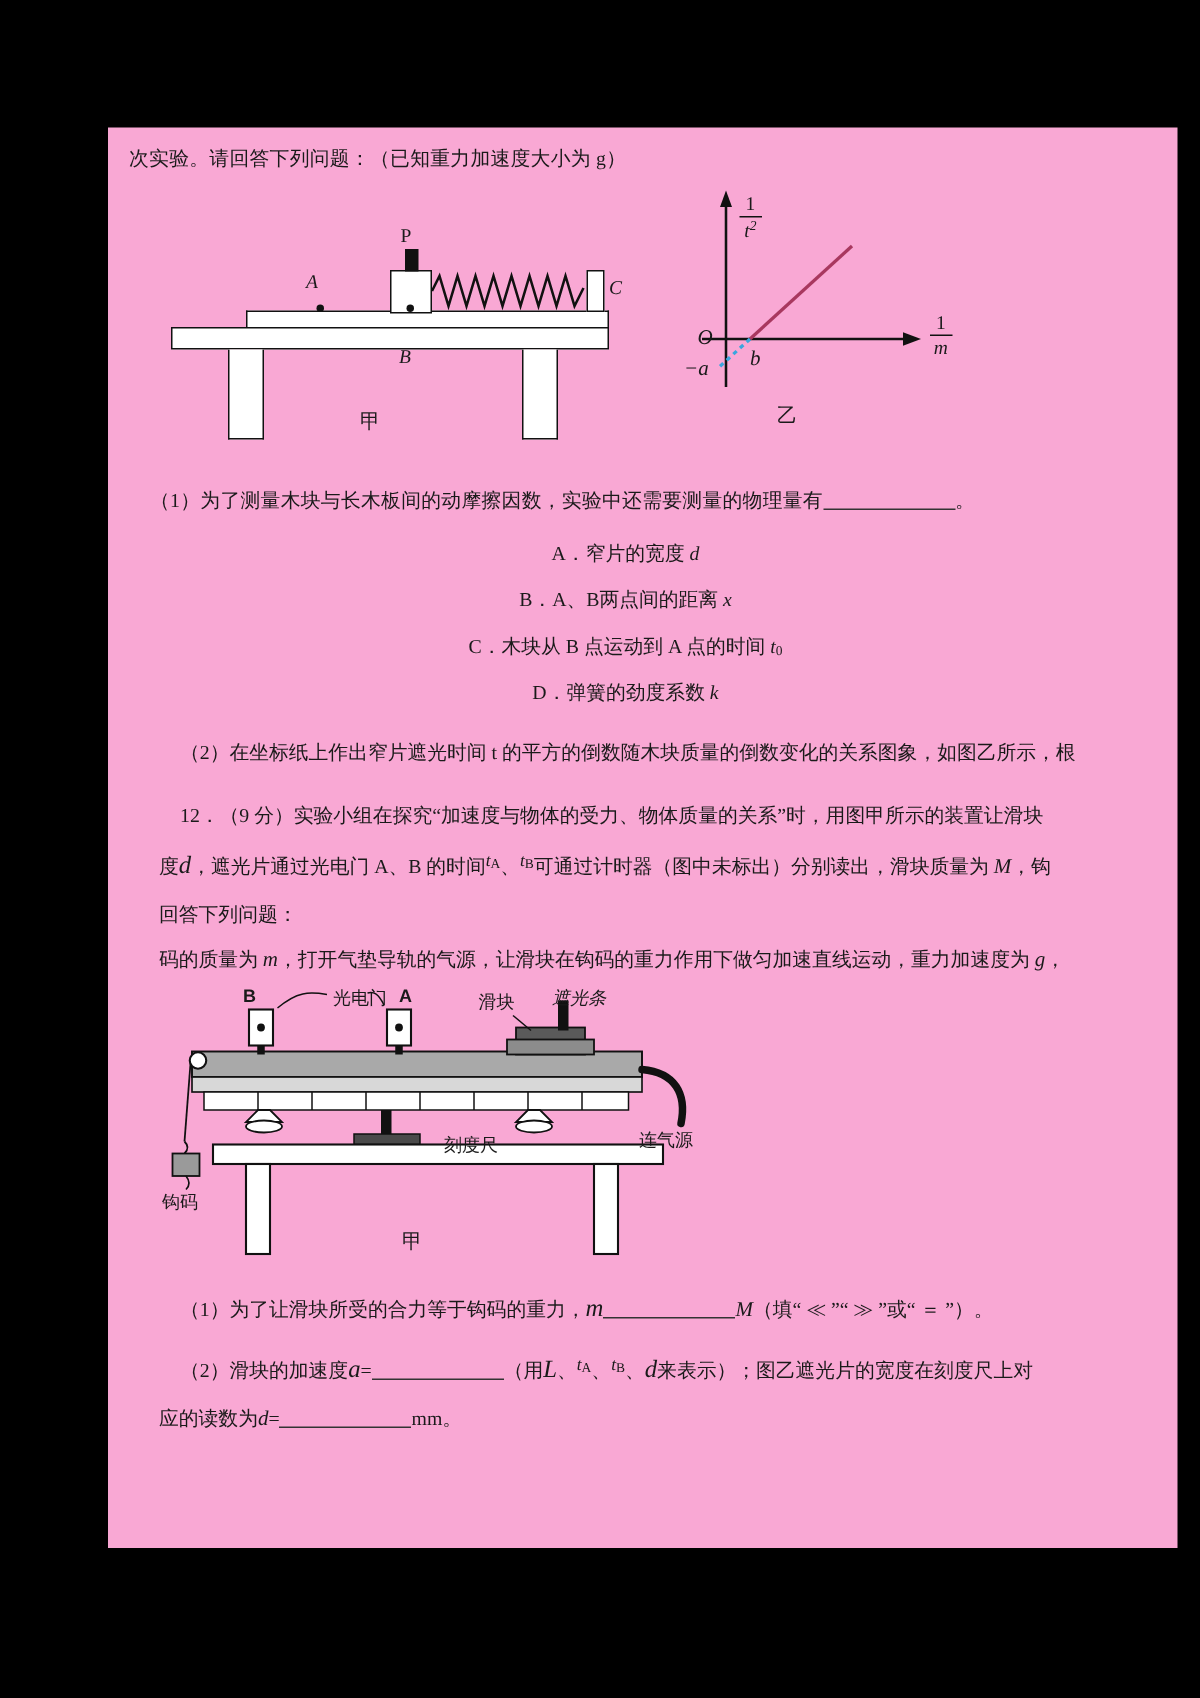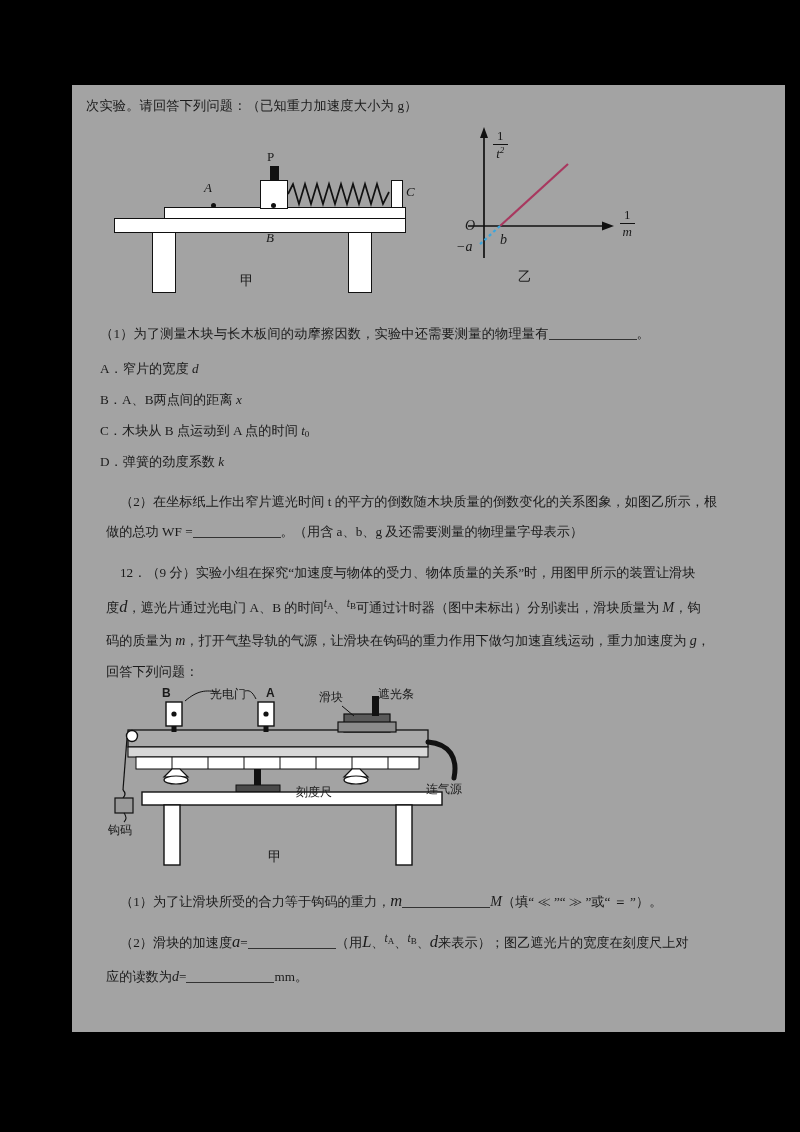--- a/index.html
+++ b/index.html
@@ -13,21 +13,21 @@
     position: relative;
     font-family: "Liberation Serif", "DejaVu Serif", serif;
     overflow: hidden;
   }
   .page {
     position: absolute;
     left: 72px;
     top: 85px;
     width: 713px;
     height: 947px;
-    background: #a3a3a3;
+    background: #f9a8d4;
     color: #1a1a1a;
   }
   .content {
     position: absolute;
     left: 14px;
     top: 10px;
     width: 648px;
   }
   .ln {
     font-size: 13.2px;
@@ -38,20 +38,21 @@
   .para {
     font-size: 13.2px;
     line-height: 2.25;
     text-align: justify;
     text-justify: inter-character;
     margin-left: 20px;
   }
   .opt {
     font-size: 13.2px;
     line-height: 2.35;
+    text-align: center;
   }
   i.v { font-style: italic; font-family: "Liberation Serif", serif; }
   .big { font-size: 16.5px; font-style: italic; }
   .sub { font-size: 9px; vertical-align: -0.18em; font-style: normal; }
   .blank {
     display: inline-block;
     border-bottom: 1px solid #333;
     vertical-align: -2px;
   }
   .b3 { width: 88px; }
@@ -191,37 +192,34 @@
       </div>
       <div class="opt" style="margin-left:14px;">
         <span>D．</span><span>弹簧的劲度系数 </span><i class="v">k</i>
       </div>
     </div>
 
     <div class="qblock" style="margin-top:10px;">
       <div class="para">
         <span style="margin-left:14px;">（2）在坐标纸上作出窄片遮光时间 t 的平方的倒数随木块质量的倒数变化的关系图象，如图乙所示，根</span>
       </div>
-      <div class="para">
-        <span>做的总功 WF =</span><span class="blank b3"></span><span>。（用含 a、b、g 及还需要测量的物理量字母表示）</span>
-      </div>
     </div>
 
     <div class="qblock" style="margin-top:12px;">
       <div class="para">
         <span style="margin-left:14px;">12．</span><span>（9 分）</span><span>实验小组在探究“加速度与物体的受力、物体质量的关系”时，用图甲所示的装置让滑块</span>
       </div>
       <div class="para">
         <span>度</span><i class="big">d</i><span>，遮光片通过光电门 A、B 的时间</span><span style="font-style:italic; vertical-align:0.45em; font-size:11.5px;"><i class="v">t</i><span class="sub">A</span></span><span>、</span><span style="font-style:italic; vertical-align:0.45em; font-size:11.5px;"><i class="v">t</i><span class="sub">B</span></span><span>可通过计时器（图中未标出）分别读出，滑块质量为 </span><i class="v" style="font-size:14px;">M</i><span>，钩</span>
       </div>
       <div class="para">
+        <span>回答下列问题：</span>
+      </div>
+      <div class="para">
         <span>码的质量为 </span><i class="v" style="font-size:14px;">m</i><span>，打开气垫导轨的气源，让滑块在钩码的重力作用下做匀加速直线运动，重力加速度为 </span><i class="v" style="font-size:14px;">g</i><span>，</span>
-      </div>
-      <div class="para">
-        <span>回答下列问题：</span>
       </div>
     </div>
 
     <div class="fig3">
       <svg width="400" height="190" style="position:absolute;left:0;top:0;">
 
         <rect x="22" y="44" width="300" height="17" fill="#a9a9a9" stroke="#111" stroke-width="1.3"></rect>
         <rect x="22" y="61" width="300" height="10" fill="#d8d8d8" stroke="#111" stroke-width="1.1"></rect>
 
         <g stroke="#111" stroke-width="1">
@@ -272,24 +270,24 @@
         <rect x="148" y="83" width="7" height="16" fill="#111"></rect>
         <rect x="130" y="99" width="44" height="7" fill="#4a4a4a" stroke="#111" stroke-width="1"></rect>
 
         <rect x="36" y="106" width="300" height="13" fill="#fff" stroke="#111" stroke-width="1.4"></rect>
 
         <rect x="58" y="119" width="16" height="60" fill="#fff" stroke="#111" stroke-width="1.4"></rect>
         <rect x="290" y="119" width="16" height="60" fill="#fff" stroke="#111" stroke-width="1.4"></rect>
       </svg>
 
       <span class="lbl" style="left:56px; top:0px; font-weight:bold;">B</span>
-      <span class="lbl" style="left:104px; top:0px;text-align:center;">光电门</span>
+      <span class="lbl" style="left:116px; top:0px;text-align:center;">光电门</span>
       <span class="lbl" style="left:160px; top:0px; font-weight:bold;">A</span>
       <span class="lbl" style="left:213px; top:3px;">滑块</span>
-      <span class="lbl" style="left:272px; top:0px;">遮光条</span>
+      <span class="lbl" style="left:262px; top:0px;font-style:italic;">遮光条</span>
       <span class="lbl" style="left:190px; top:98px;">刻度尺</span>
       <span class="lbl" style="left:320px; top:95px;">连气源</span>
       <span class="lbl" style="left:2px; top:136px;">钩码</span>
       <span class="cap">甲</span>
     </div>
 
     <div class="qblock" style="margin-top:6px;">
       <div class="para">
         <span style="margin-left:14px;">（1）为了让滑块所受的合力等于钩码的重力，</span><i class="big">m</i><span class="blank b3"></span><i class="v" style="font-size:14px;">M</i><span>（填“ ≪ ”“ ≫ ”或“ ＝ ”）。</span>
       </div>

